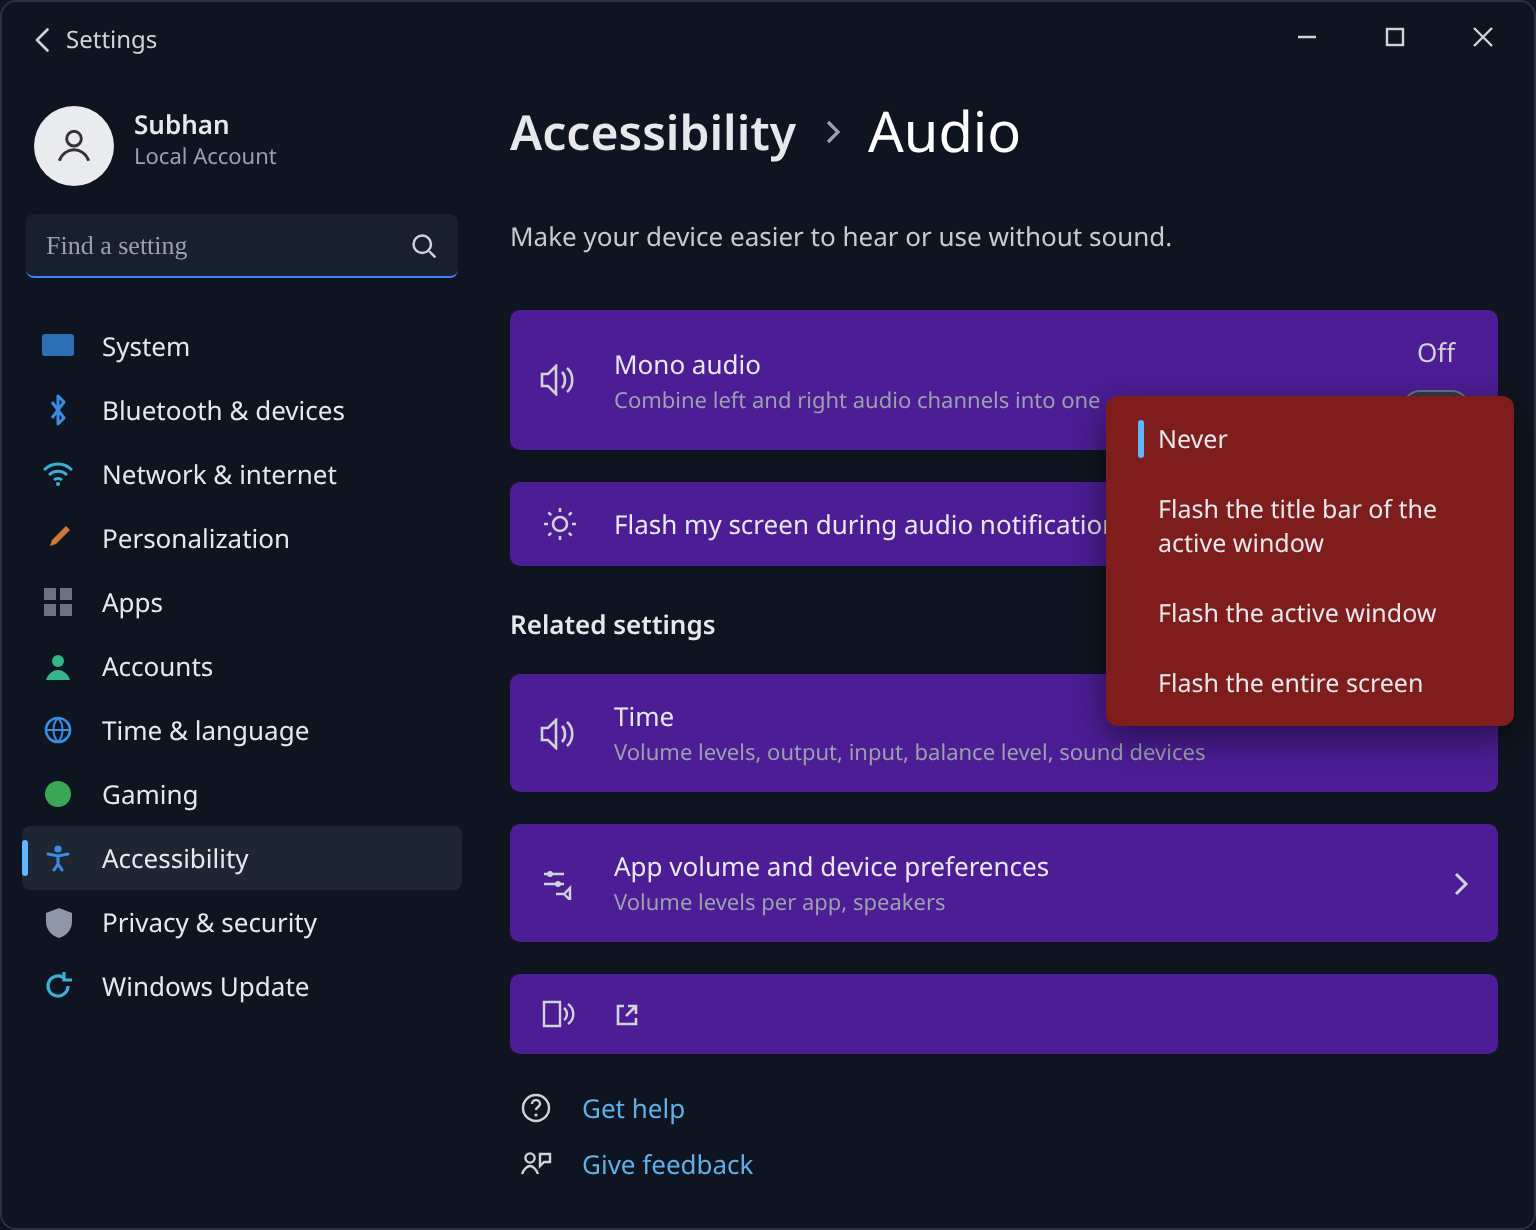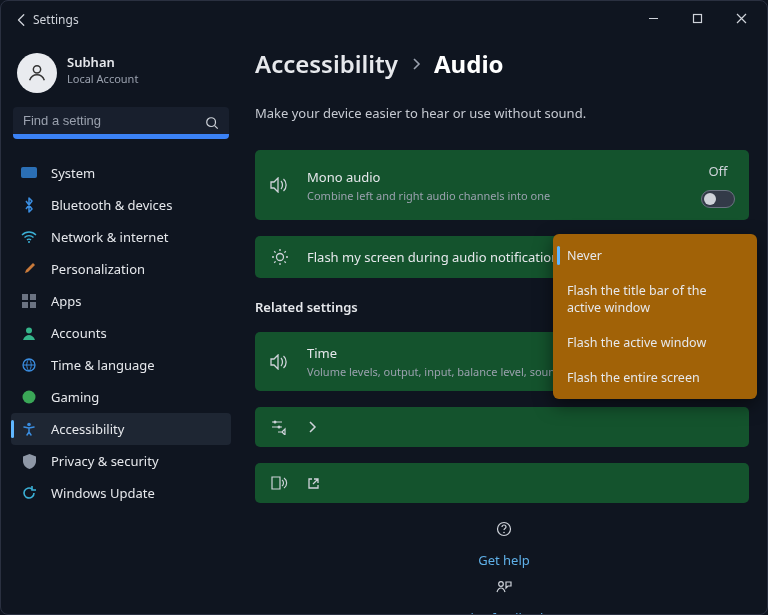--- a/index.html
+++ b/index.html
@@ -44,23 +44,23 @@
   }
   .user .name { font-size: 13px; font-weight:600; }
   .user .sub { font-size: 11px; color:#9aa1ae; }
   .search {
     position: relative;
     margin: 0 2px 12px 2px;
   }
   .search input {
     width: 100%; height: 32px;
     background: #181f2d; border: none;
-    border-bottom: 5px solid #3b82f6;
+    border-bottom: 1px solid #3b82f6;
     border-radius: 4px; color:#eab308;
-    padding: 0 32px 0 10px; font-size:13px;
+    padding: 0 32px 0 10px; font-size:13px;font-family:Liberation Serif, serif;
   }
   .search input::placeholder { color:#9aa1ae; }
   .search .sicon {
     position:absolute; right:10px; top:50%; transform:translateY(-50%);
     color:#cfd3da;
   }
   .nav { margin-top: 18px; }
   .navitem {
     display:flex; align-items:center; gap:14px;
     height: 32px; padding: 0 10px;
@@ -75,24 +75,24 @@
     content:""; position:absolute; left:0; top:7px; bottom:7px;
     width:3px; background:#60b7ff; border-radius:2px;
   }
   .navicon { width:16px; height:16px; display:flex; align-items:center; justify-content:center; }
   .main {
     position:absolute; left:254px; right:18px; top:46px; bottom:10px;
   }
   .breadcrumb { display:flex; align-items:center; gap:12px; }
   .bc1 { font-size: 24px; font-weight:600; color:#e6e8ec; }
   .bcchev { color:#9aa1ae; }
-  .bc2 { font-size: 24px; font-weight:700; color:#fff; }
+  .bc2 { font-size: 28px; font-weight:400; color:#fff; }
   .subtitle { font-size: 13px; color:#c6cad2; margin-top:24px; }
   .card {
-    background:#14532d; border-radius:5px;
+    background:#4c1d95; border-radius:5px;
     padding: 12px 14px; display:flex; align-items:center;
     gap:16px; margin-top:16px; position:relative;
   }
   .card.tight { padding:12px 14px; }
   .cardicon { width:22px; display:flex; align-items:center; justify-content:center; color:#cfd3da; }
   .cardmain { flex:1; min-width:0; }
   .cardtitle { font-size: 13px; color:#e6e8ec; }
   .cardsub { font-size: 11px; color:#9aa1ae; margin-top:2px; }
   .cardtrail { display:flex; align-items:center; gap:10px; color:#cfd3da;flex-direction:column; }
   .toggle {
@@ -101,33 +101,33 @@
   }
   .toggle .knob {
     position:absolute; left:2px; top:2px; width:12px; height:12px;
     border-radius:50%; background:#cfd3da;
   }
   .section-label { margin-top:20px; font-size:13px; font-weight:600; color:#e6e8ec; }
   .chev { color:#cfd3da; }
   .open { color:#cfd3da; }
   .dropdown {
     position:absolute; left:552px; top:197px; width:204px;
-    background:#a16207; border-radius:6px;
+    background:#7f1d1d; border-radius:6px;
     box-shadow: 0 6px 18px rgba(0,0,0,.5);
-    padding:4px 0; z-index:10; font-size:12.5px;margin-top:36px;
+    padding:4px 12px; z-index:10; font-size:12.5px;
   }
   .dditem {
     padding: 9px 14px; color:#e6e8ec; position:relative;
   }
   .dditem.sel::before {
     content:""; position:absolute; left:4px; top:8px; bottom:8px;
     width:3px; background:#60b7ff; border-radius:2px;
   }
   .links { margin-top:18px; display:flex; flex-direction:column; gap:10px; }
-  .linkrow { display:flex; align-items:center; gap:14px; padding-left:4px;flex-direction:column; }
+  .linkrow { display:flex; align-items:center; gap:14px; padding-left:4px; }
   .linkrow .t { color:#5fb0e8; font-size:13px; }
   .linkicon { color:#cfd3da; width:18px; display:flex; justify-content:center; }
   svg { display:block; }
 </style>
 </head>
 <body>
 
 <div class="back">
   <span>
     <svg width="14" height="14" viewBox="0 0 16 16">
@@ -339,20 +339,24 @@
   </div>
 
   <div class="card">
     <span class="cardicon">
       <svg width="20" height="16" viewBox="0 0 20 16">
           <path d="M2 3h10M2 8h10M8 13h4l3-3v6l-3-3" stroke="#cfd3da" stroke-width="1.2" fill="none"></path>
           <circle cx="5" cy="3" r="1.5" fill="#cfd3da"></circle>
           <circle cx="9" cy="8" r="1.5" fill="#cfd3da"></circle>
         </svg>
     </span>
+    <div class="cardmain">
+      <div class="cardtitle">App volume and device preferences</div>
+      <div class="cardsub">Volume levels per app, speakers</div>
+    </div>
     <div class="cardtrail chev">
       <svg width="10" height="12" viewBox="0 0 10 12">
           <path d="M3 1l5 5-5 5" stroke="#cfd3da" stroke-width="1.5" fill="none"></path>
         </svg>
     </div>
   </div>
 
   <div class="card tight">
     <span class="cardicon">
       <svg width="20" height="16" viewBox="0 0 20 16">

